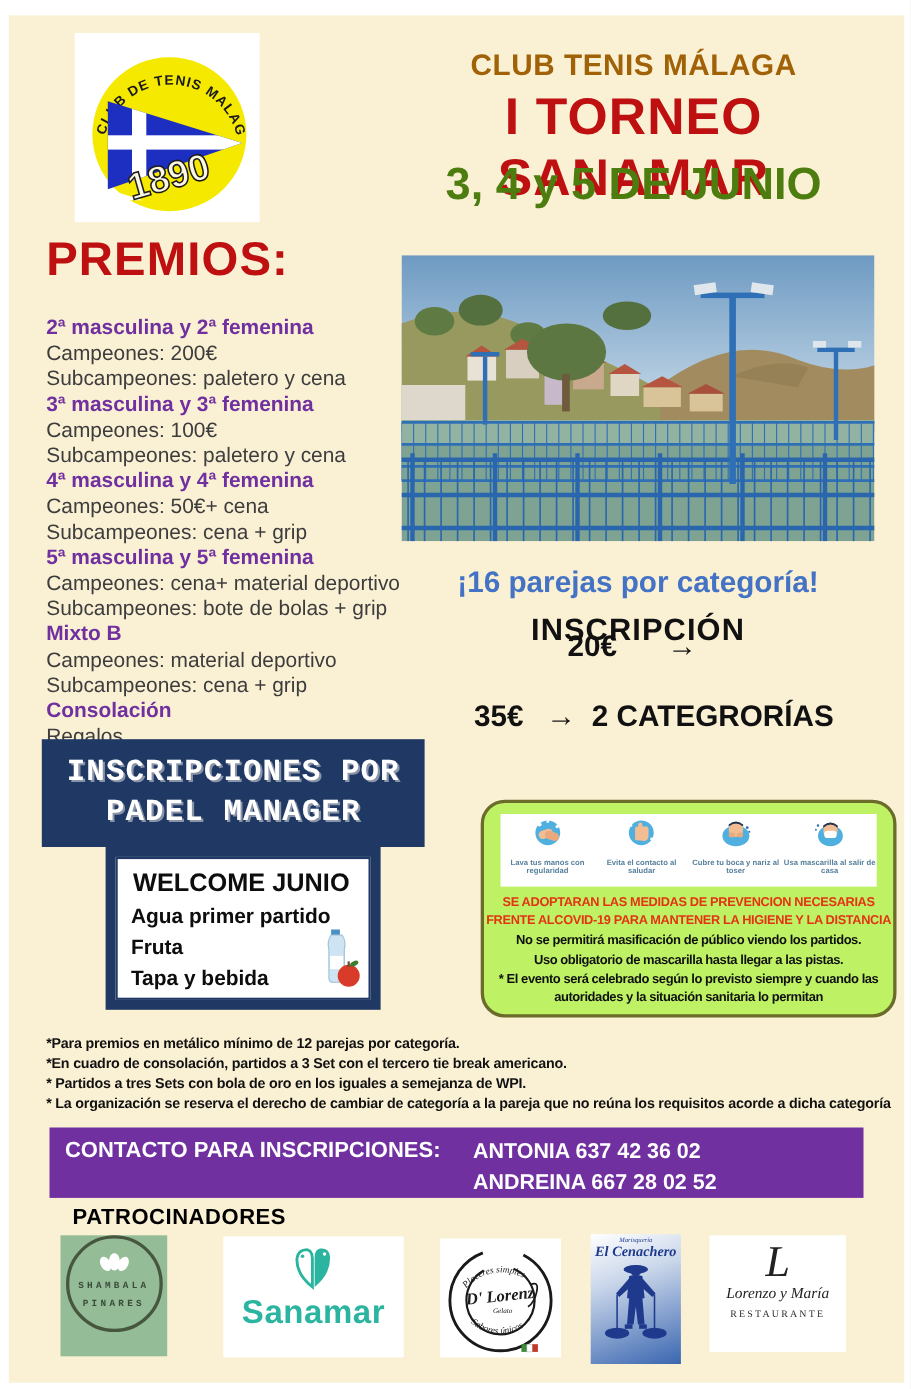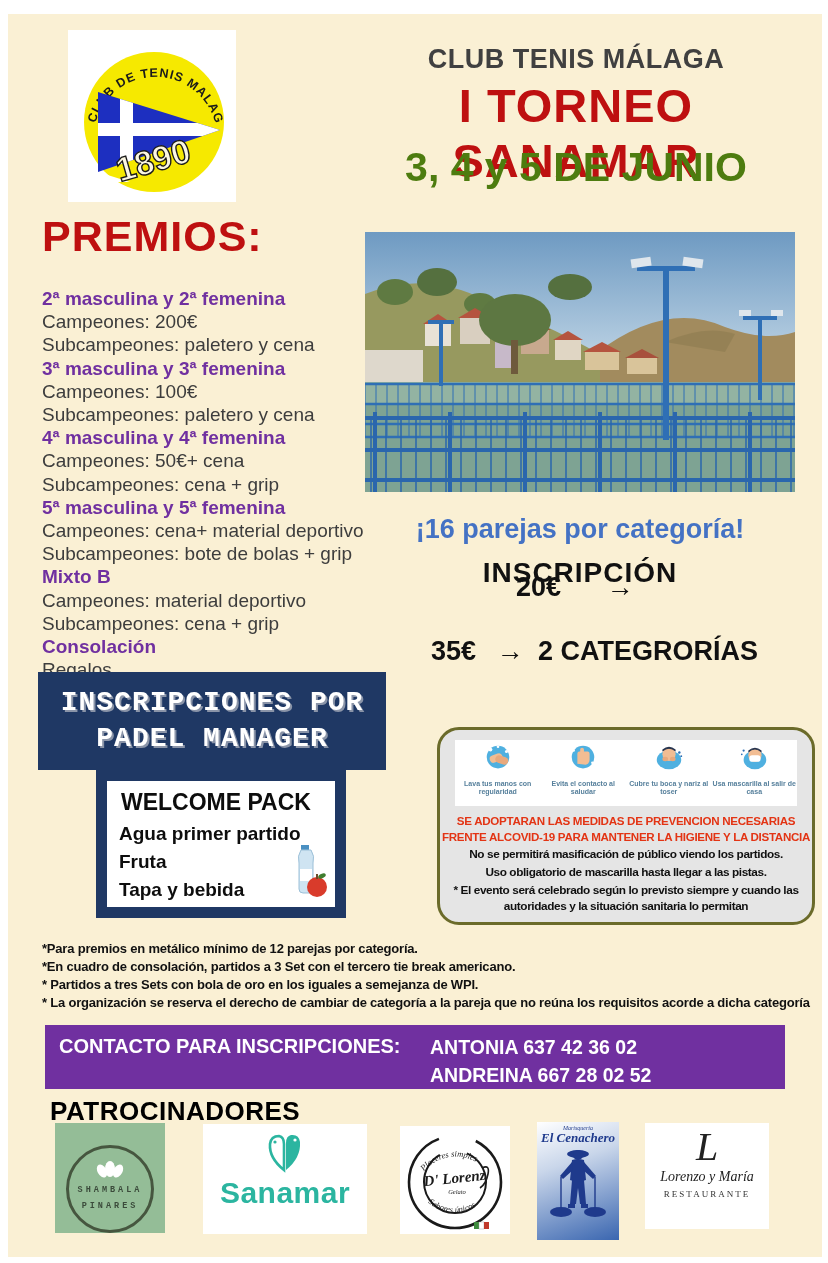--- a/index.html
+++ b/index.html
@@ -4,21 +4,21 @@
 <style>
   html,body{margin:0;padding:0;}
   body{font-family:"Liberation Sans",sans-serif;background:#e9e9e9;}
   .page{position:relative;width:828px;height:1263px;background:#ffffff;overflow:hidden;margin:0 auto;}
   .poster-bg{position:absolute;left:8px;top:14px;width:814px;height:1243px;background:#faf0d4;}
   .abs{position:absolute;}
 
   
   .logo-box{left:68px;top:30px;width:168px;height:172px;background:#fff;}
   .hdr-col{left:330px;width:492px;text-align:center;}
-  .club-name{top:44px;font-size:27px;font-weight:700;color:#404040;letter-spacing:.5px;}
+  .club-name{top:44px;font-size:27px;font-weight:700;color:#a16207;letter-spacing:.5px;}
   .main-title{top:78px;font-size:47px;font-weight:900;color:#be1010;letter-spacing:1px;}
   .dates{top:144px;font-size:41px;font-weight:800;color:#4d7c0f;}
 
   
   .premios-heading{left:42px;top:212px;font-size:43px;font-weight:900;color:#be1010;letter-spacing:1px;}
   .prize-list{left:42px;top:287px;width:335px;font-size:19px;line-height:23.2px;color:#3d3d3d;}
   .prize-list .cat{color:#7030a0;font-weight:700;}
 
   
   .photo{left:365px;top:232px;width:430px;height:260px;}
@@ -37,40 +37,40 @@
   .pm-box div{font-family:"Liberation Mono",monospace;color:#fff;font-size:28px;font-weight:700;letter-spacing:1px;line-height:1.3;text-shadow:2px 2px 0 #8a94a8;white-space:nowrap;}
 
   
   .wp-outer{left:96px;top:770px;width:250px;height:148px;background:#1f3864;padding:9px;box-sizing:border-box;}
   .wp-inner{width:100%;height:100%;background:#fff;border:2px solid #1f3864;box-sizing:border-box;padding:6px 10px;position:relative;}
   .wp-title{font-size:23px;font-weight:800;color:#0d0d0d;margin:2px 0 4px 4px;}
   .wp-item{font-size:19px;font-weight:700;color:#0d0d0d;line-height:28px;margin-left:2px;}
   .wp-icon{position:absolute;right:6px;bottom:8px;}
 
   
-  .covid-box{left:437px;top:727px;width:378px;height:198px;background:#e5e5e5;border:3px solid #6b6b2a;border-radius:22px;box-sizing:border-box;padding-top:10px;}
+  .covid-box{left:437px;top:727px;width:378px;height:198px;background:#bef264;border:3px solid #6b6b2a;border-radius:22px;box-sizing:border-box;padding-top:10px;}
   .covid-strip{margin:0 auto;width:342px;height:66px;background:#fff;display:flex;}
   .covid-col{flex:1;text-align:center;padding-top:3px;}
   .covid-caption{font-size:7px;color:#57809c;line-height:1.2;font-weight:600;margin-top:1px;}
   .covid-red{margin-top:7px;text-align:center;font-size:11.6px;font-weight:800;color:#e33414;line-height:1.4;letter-spacing:-.3px;}
   .covid-black{text-align:center;font-size:11.8px;font-weight:700;color:#101010;line-height:1.35;letter-spacing:-.4px;padding:0 8px;margin-top:2px;}
 
   
   .footnotes{left:42px;top:941px;width:780px;}
   .footnotes p{margin:0 0 3px 0;font-size:13px;font-weight:700;color:#111;letter-spacing:-.2px;}
 
   
   .contact-bar{left:45px;top:1025px;width:740px;height:64px;background:#7030a0;}
   .contact-label{position:absolute;left:14px;top:10px;color:#fff;font-size:20px;font-weight:700;}
   .contact-phones{position:absolute;left:385px;top:8px;color:#fff;font-size:19.5px;font-weight:700;line-height:1.45;}
 
   
-  .spon-heading{left:50px;top:1096px;font-size:26px;font-weight:900;color:#000;letter-spacing:.5px;}
+  .spon-heading{left:66px;top:1096px;font-size:20px;font-weight:900;color:#000;letter-spacing:.5px;}
   .sp{background:#fff;}
-  .sp-shambala{left:55px;top:1123px;width:110px;height:110px;background:#94bd97;display:flex;align-items:flex-end;justify-content:center;}
+  .sp-shambala{left:55px;top:1123px;width:97px;height:110px;background:#94bd97;display:flex;align-items:flex-start;justify-content:center;}
   .sh-circle{width:88px;height:88px;border:3px solid #46563f;border-radius:50%;box-sizing:border-box;text-align:center;padding-top:8px;}
   .sh-text{font-family:"Liberation Mono",monospace;font-size:8.5px;font-weight:700;letter-spacing:3px;color:#3b4b3b;line-height:1.9;}
   .sp-sanamar{left:203px;top:1124px;width:164px;height:110px;text-align:center;}
   .sanamar-name{font-size:30px;font-weight:600;color:#2bb5a0;letter-spacing:.5px;margin-top:-2px;}
   .sp-dlorenz{left:400px;top:1126px;width:110px;height:108px;}
   .sp-cenachero{left:537px;top:1122px;width:82px;height:118px;background:linear-gradient(160deg,#ffffff 0%,#c9d6ea 35%,#3a66b0 100%);text-align:center;overflow:hidden;}
   .cen-top{font-family:"Liberation Serif",serif;font-style:italic;font-size:6px;color:#1f3a8c;margin-top:3px;}
   .cen-name{font-family:"Liberation Serif",serif;font-style:italic;font-size:13px;font-weight:700;color:#1f3a8c;margin-top:-1px;}
   .sp-lorenzo{left:645px;top:1123px;width:124px;height:106px;text-align:center;}
   .lz-initial{font-family:"Liberation Serif",serif;font-style:italic;font-size:40px;color:#222;line-height:1;margin-top:4px;}
@@ -279,21 +279,21 @@
     <span>2 CATEGRORÍAS</span>
   </div>
 
   <div class="abs pm-box">
     <div>INSCRIPCIONES POR</div>
     <div>PADEL MANAGER</div>
   </div>
 
   <div class="abs wp-outer">
     <div class="wp-inner">
-      <div class="wp-title">WELCOME PACK</div>
+      <div class="wp-title">WELCOME JUNIO</div>
       <div class="wp-item">Agua primer partido</div>
       <div class="wp-item">Fruta</div>
       <div class="wp-item">Tapa y bebida</div>
       <svg class="wp-icon" width="40" height="56" viewBox="0 0 40 56">
         <rect x="12" y="2" width="8" height="5" fill="#4a90c2"></rect>
         <path d="M12,7 Q8,13 10,20 L10,46 Q10,50 14,50 L20,50 Q24,50 24,46 L24,20 Q26,13 22,7 Z" fill="#cfe4f2" stroke="#9cc0d8"></path>
         <rect x="11" y="26" width="12" height="12" fill="#ffffff"></rect>
         <circle cx="28" cy="44" r="10" fill="#d93b2b"></circle>
         <rect x="27" y="31" width="2" height="5" fill="#6e4a2a"></rect>
         <ellipse cx="33" cy="33" rx="4" ry="2.2" fill="#3f7d2f" transform="rotate(-25 33 33)"></ellipse>

